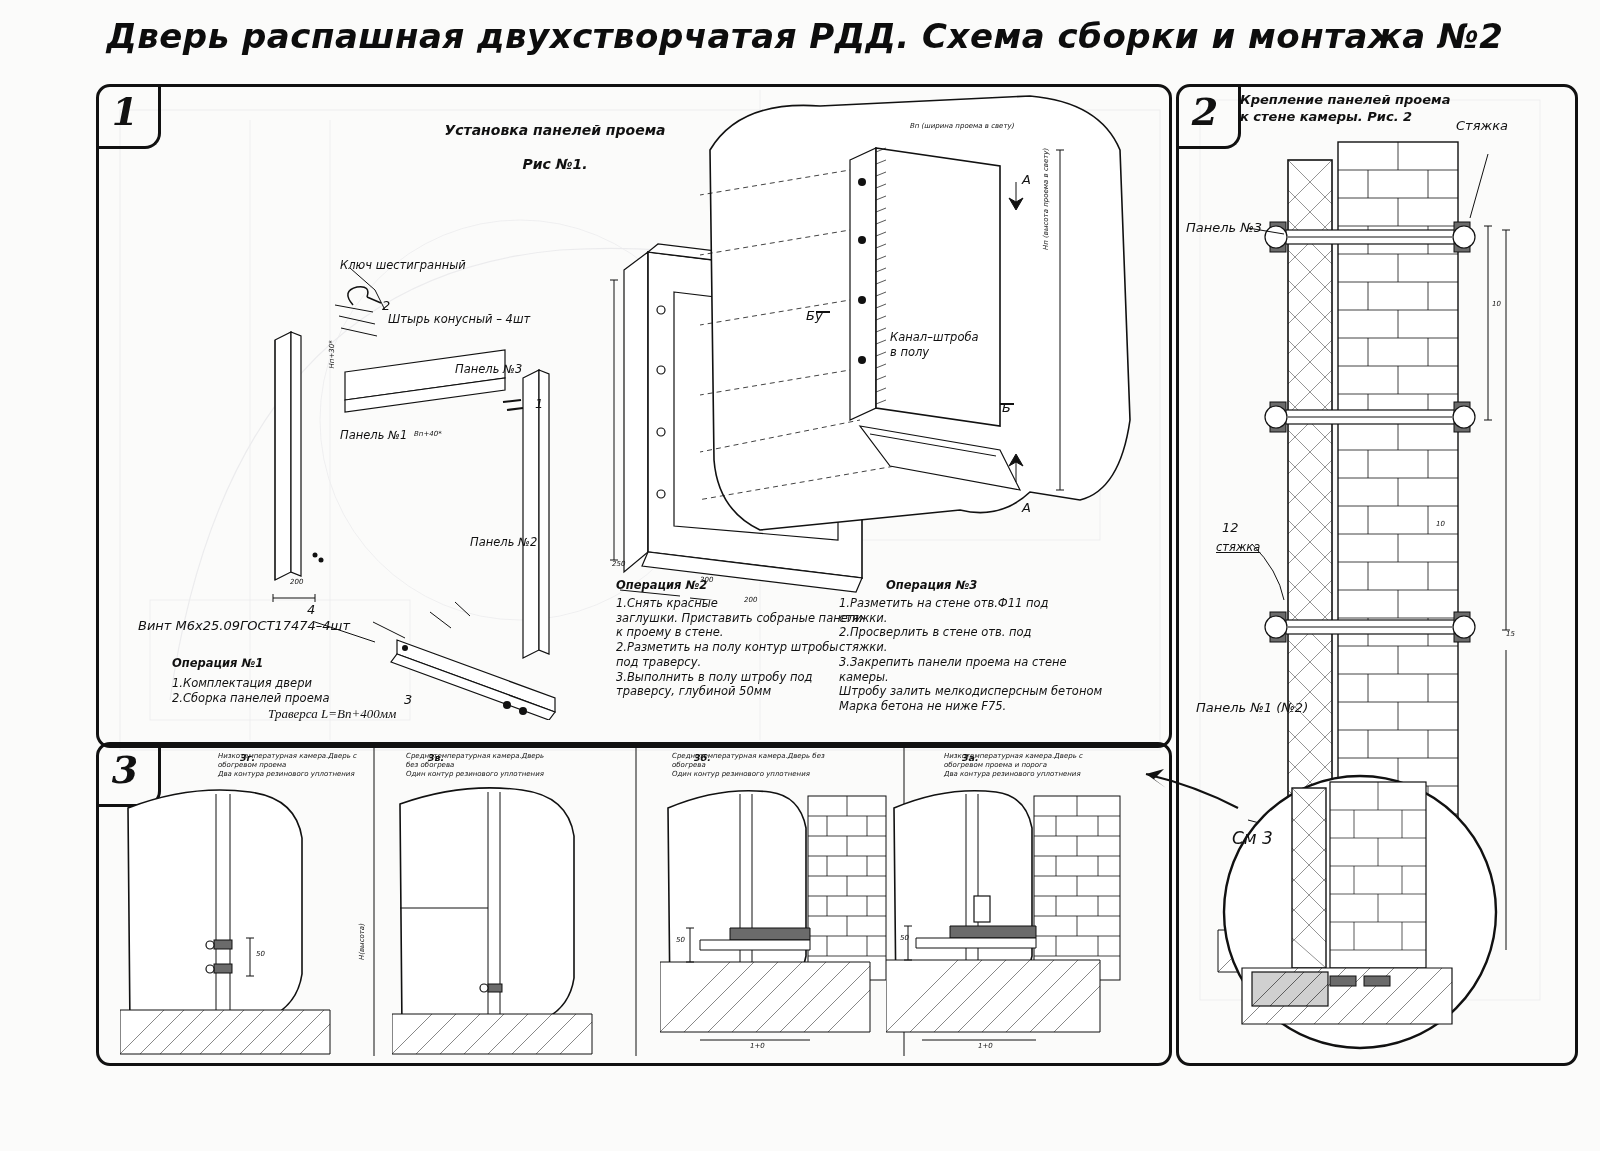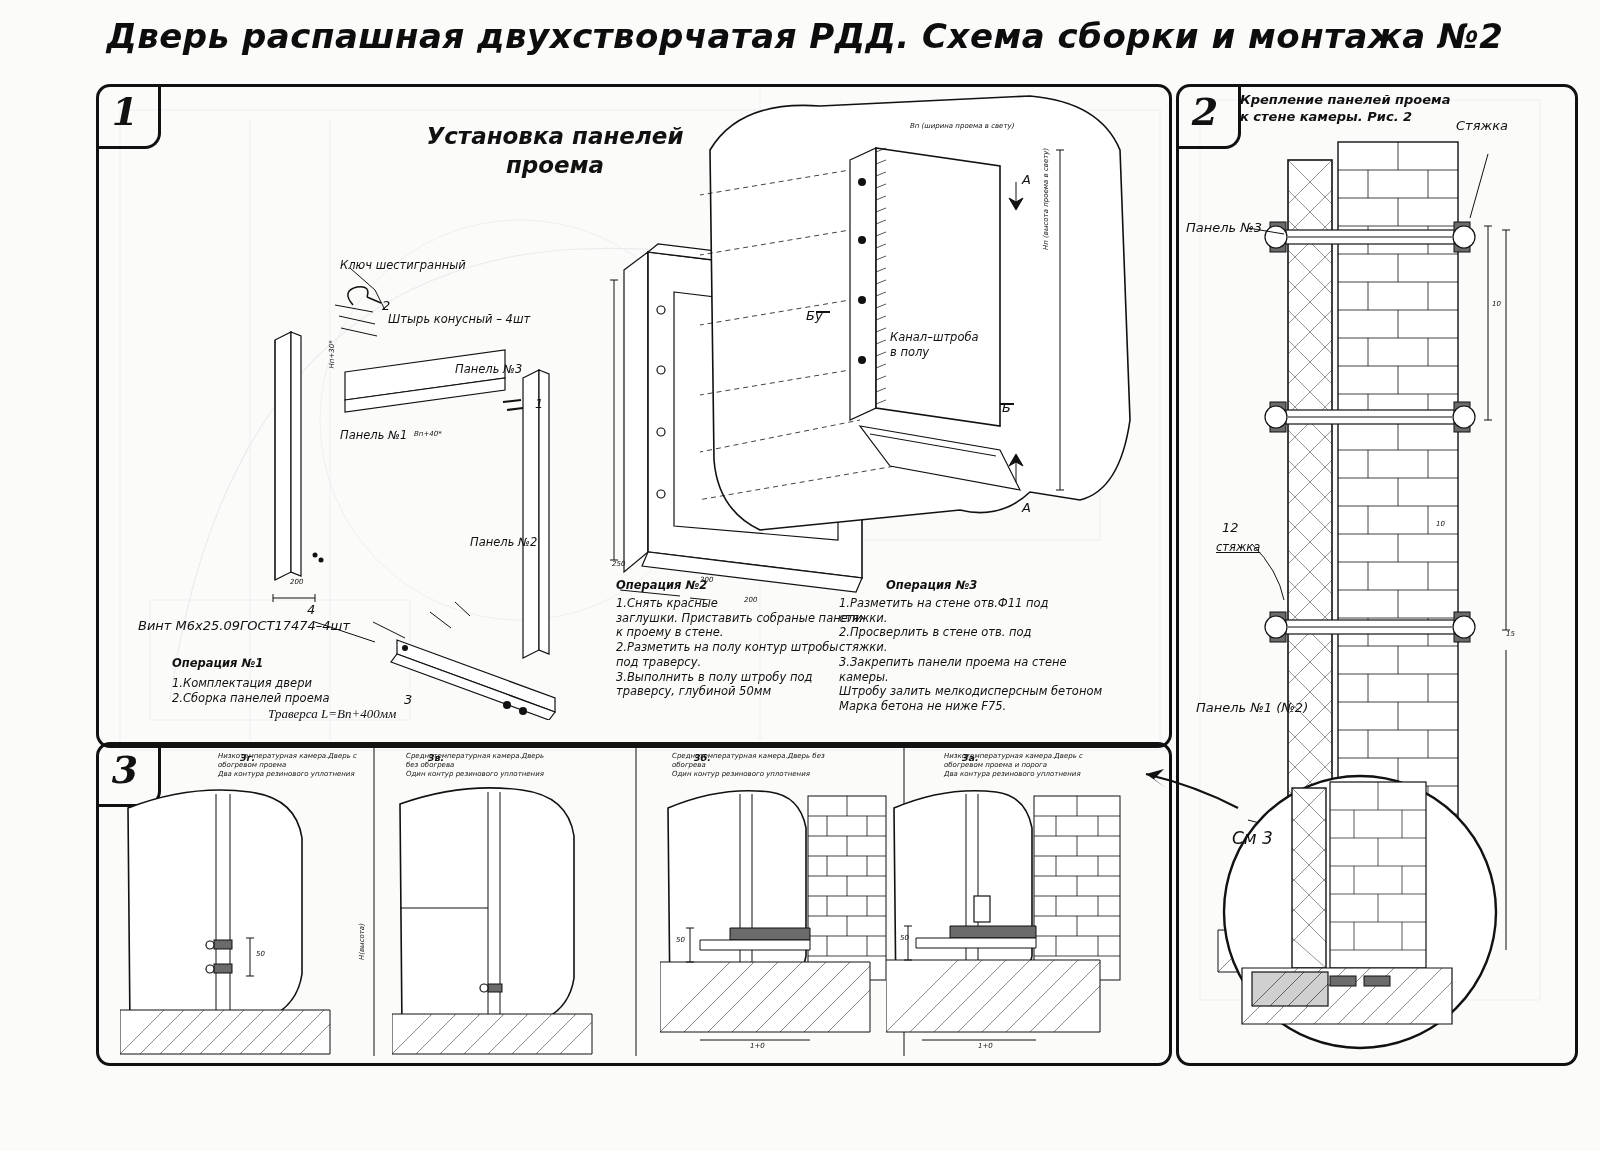--- a/index.html
+++ b/index.html
@@ -91,21 +91,21 @@
     color: #111;
     white-space: pre-line;
     line-height: 1.28;
   }
   .ann.center { text-align: center; }
   .t-xxs { font-size: 7px;  line-height: 1.25; }
   .t-xs  { font-size: 9.5px; margin-left: 46px; }
   .t-s   { font-size: 11.5px; }
   .t-m   { font-size: 13px; }
   .t-l   { font-size: 17px; }
-  .t-xl  { font-size: 23px; }
+  .t-xl  { font-size: 14px; }
   .bold  { font-weight: bold; }
   .ul    { text-decoration: underline; }
 
   svg { display: block; }
   .dw { position: absolute; }
   
   .s1 { fill:none; stroke:#111; stroke-width:1; }
   .s15{ fill:none; stroke:#111; stroke-width:1.5; }
   .s2 { fill:none; stroke:#111; stroke-width:2; }
   .sd { fill:none; stroke:#111; stroke-width:0.8; stroke-dasharray:5 4; }
@@ -130,20 +130,21 @@
   <div class="title-bar">
     <div class="title-text">Дверь распашная двухстворчатая РДД.  Схема сборки и монтажа №2</div>
   </div>
 
   <div class="panel-frame frame-1"></div>
   <div class="step-badge" style="left:96px; top:84px;">
     <span>1</span>
   </div>
 
   <div class="ann t-xl bold center" style="left:390px; top:122px; width:330px;">Установка панелей проема</div>
+  <div class="ann t-xl bold center" style="left:390px; top:156px; width:330px;">Рис №1.</div>
 
   <svg class="dw" style="left:255px; top:250px;" width="330" height="470">
 
     <polygon points="20,90 36,82 36,322 20,330" class="fillw"></polygon>
     <polygon points="36,82 46,86 46,326 36,322" class="fillw"></polygon>
     <line x1="20" y1="90" x2="20" y2="330" class="s1"></line>
 
     <polygon points="268,128 284,120 284,400 268,408" class="fillw"></polygon>
     <polygon points="284,120 294,124 294,404 284,400" class="fillw"></polygon>
 

